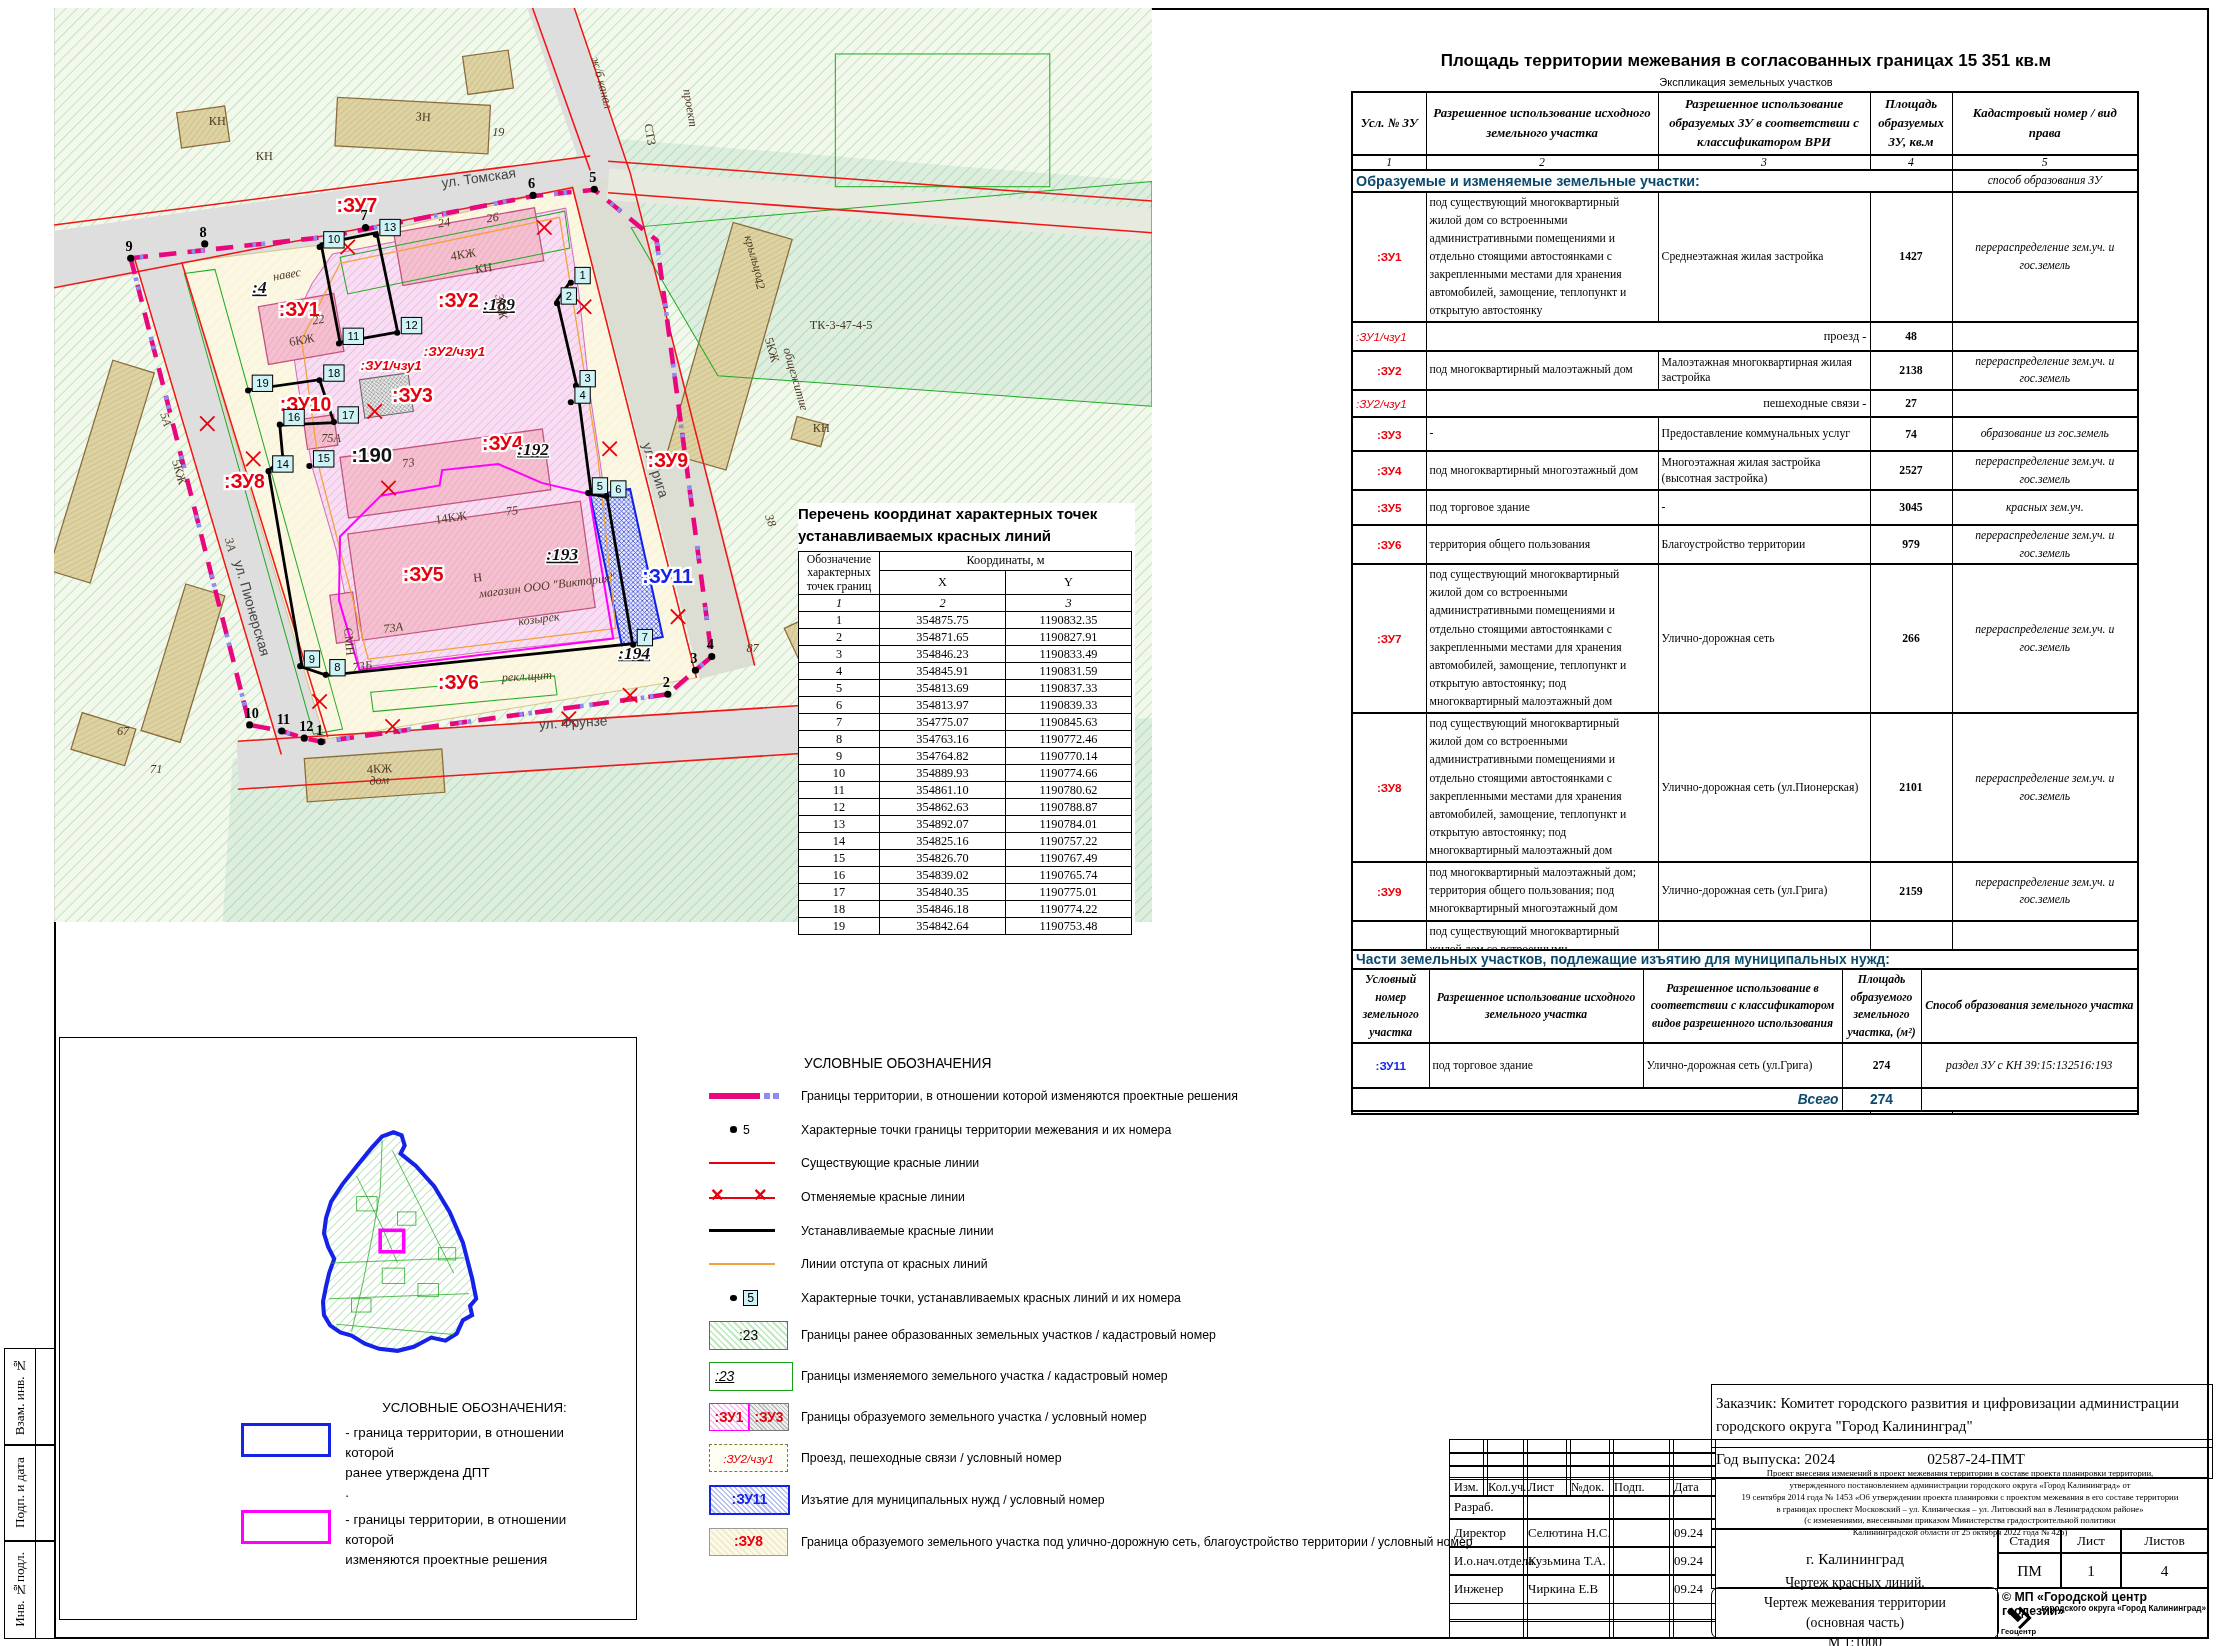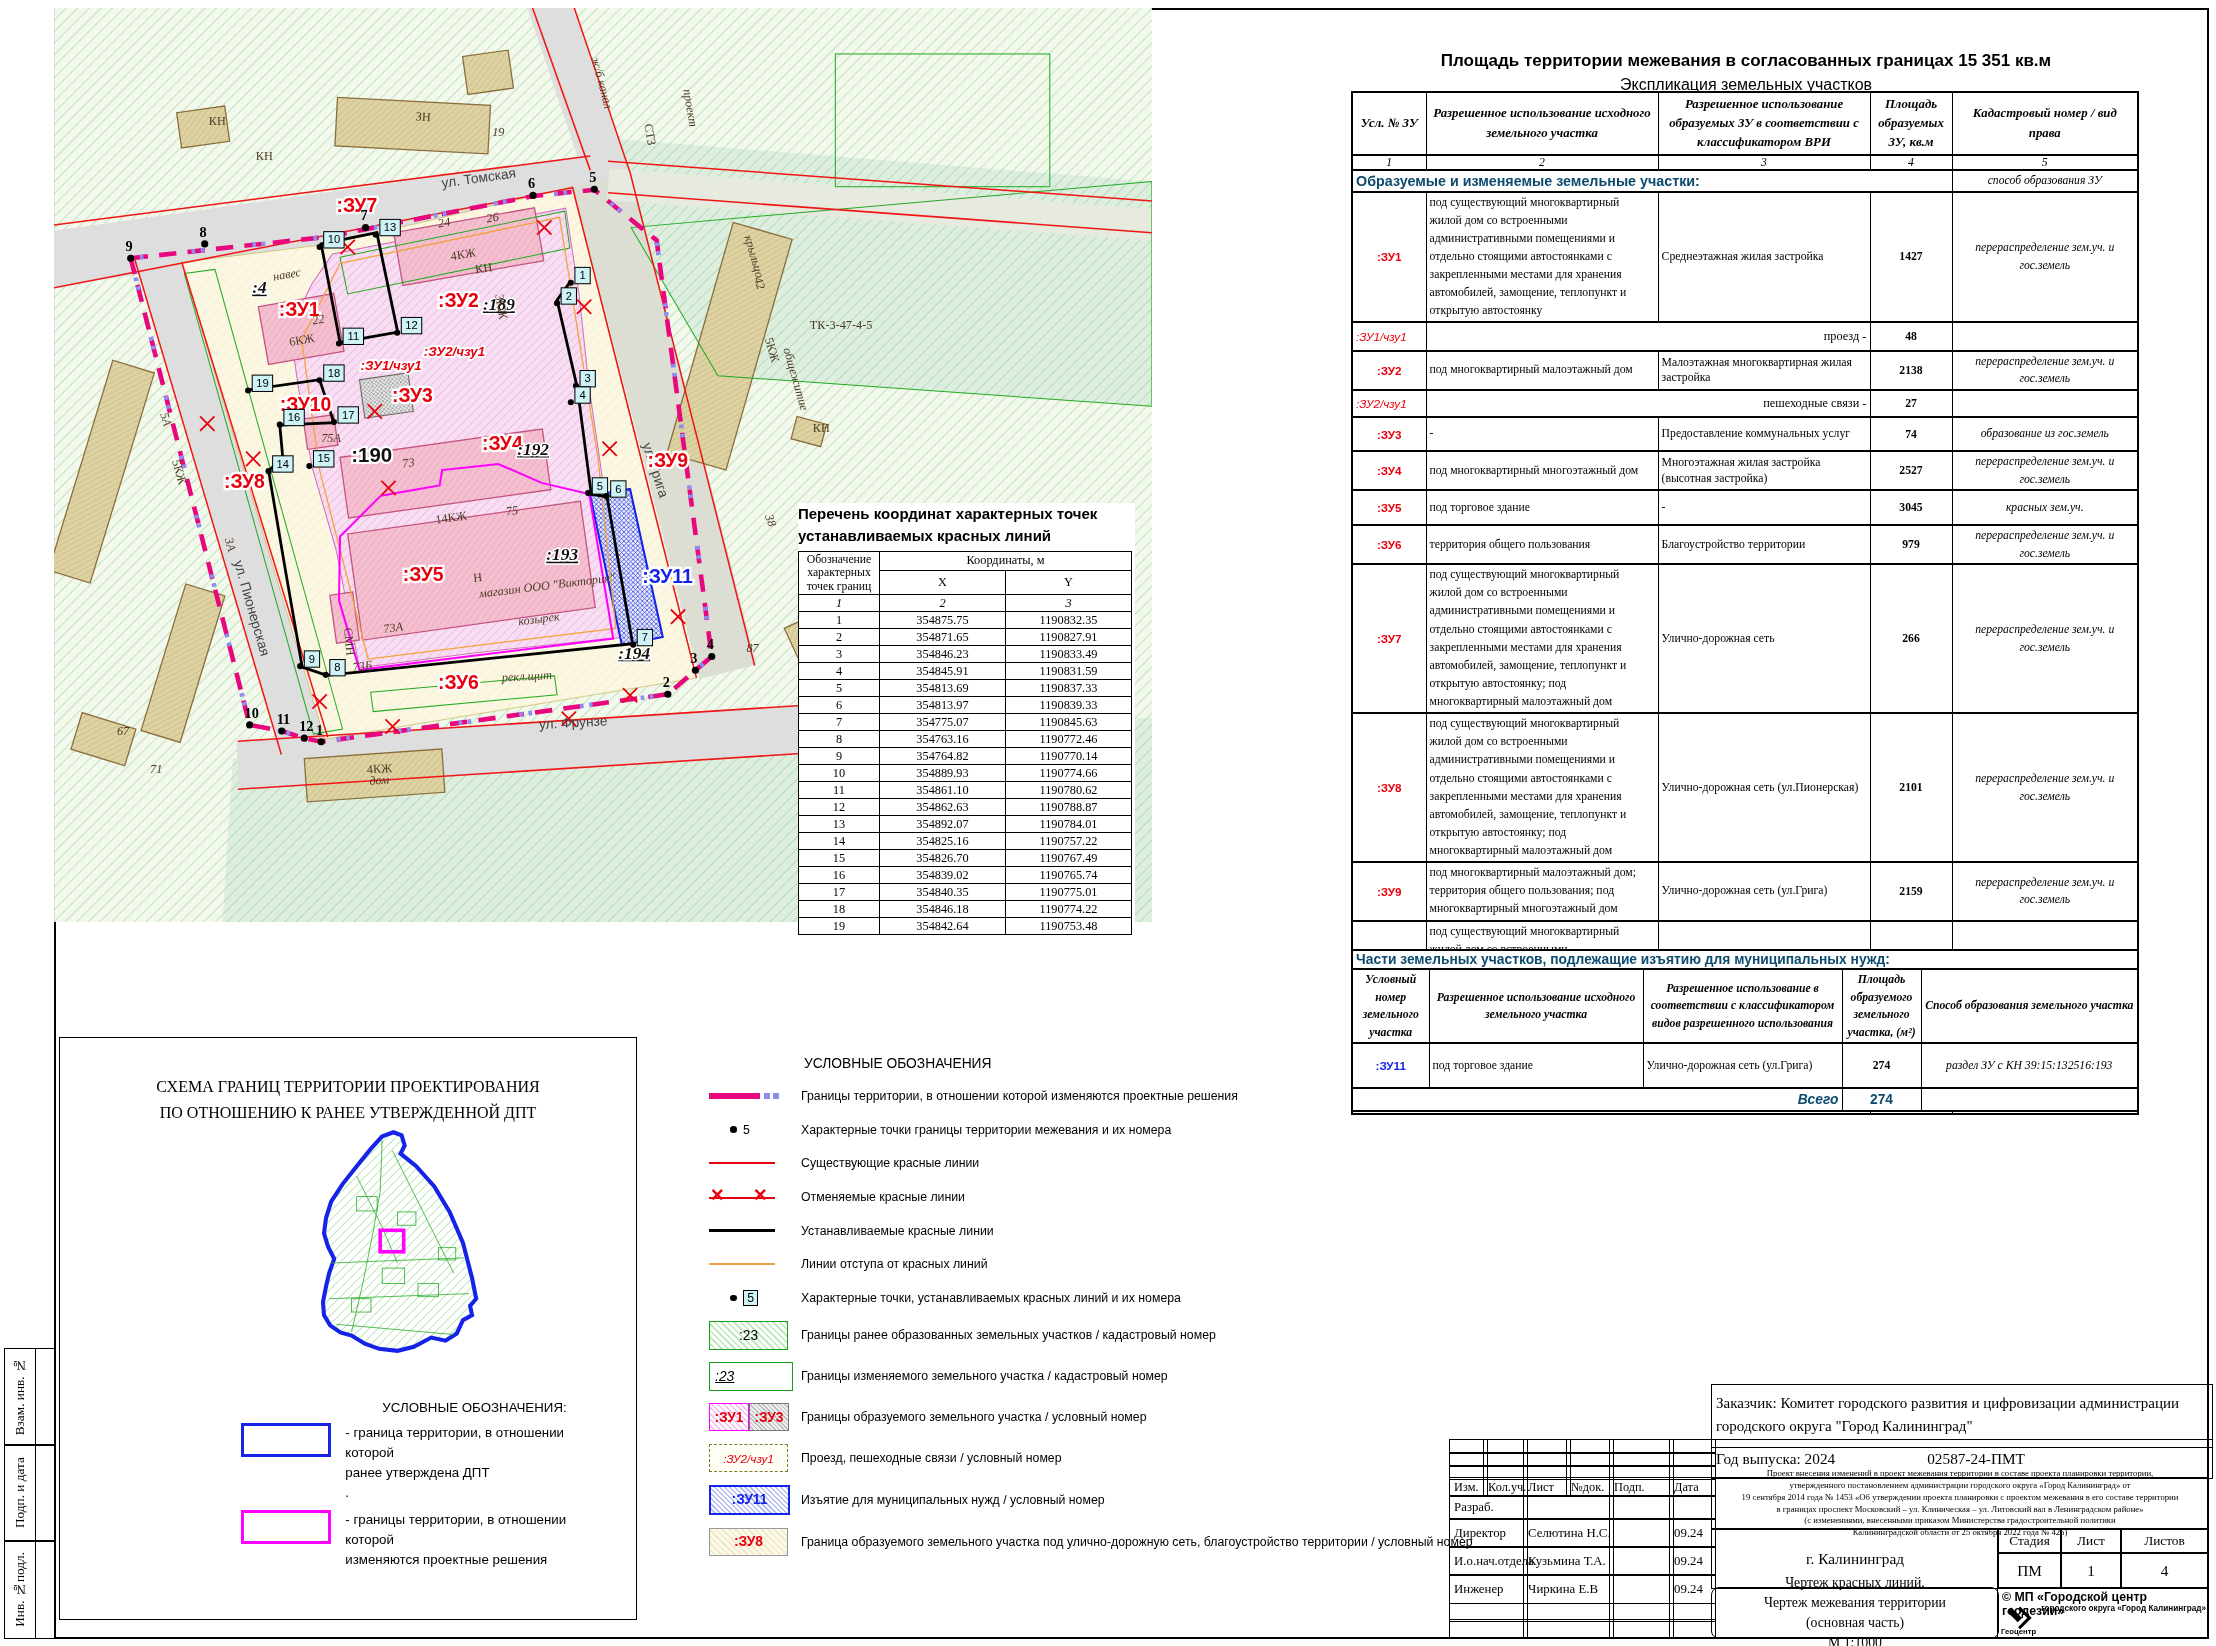--- a/index.html
+++ b/index.html
@@ -19,21 +19,21 @@
   .dtable .nums td{text-align:center;font-style:italic;font-size:11.7px;padding:0;}
   .redb{color:#0c4a6e;font-weight:bold;font-family:"Liberation Sans",sans-serif;}
   .zu-lab{color:#e8000d;font-weight:bold;text-align:center;font-family:"Liberation Sans",sans-serif;font-size:13.3px;}
   .zu-lab.blue{color:#1523e8;}
   .chzu-lab{color:#e8000d;font-style:italic;text-align:left;font-size:12.3px;font-family:"Liberation Sans",sans-serif;}
   .c-use{line-height:1.55;}
   .c-vri{line-height:1.35;}
   .c-area{text-align:center;font-weight:bold;font-size:14.3px;}
   .c-way{text-align:center;font-style:italic;line-height:1.5;}
   .title-main{position:absolute;font-family:"Liberation Sans",sans-serif;font-weight:bold;font-size:17px;text-align:center;}
-  .title-sub{position:absolute;font-family:"Liberation Sans",sans-serif;font-size:16px;text-align:center;}
+  .title-sub{position:absolute;font-family:"Liberation Sans",sans-serif;font-size:11px;text-align:center;}
   
   #coordwrap{position:absolute;left:798px;top:503px;width:337px;background:#fff;}
   #coordwrap .ct-title{font-family:"Liberation Sans",sans-serif;font-weight:bold;font-size:15px;text-align:left;line-height:1.45;}
   #coordtable{margin-top:4.1px;width:333px;}
   #coordtable td{border:1px solid #000;text-align:center;font-size:12.3px;padding:0.5px 2px;}
   
   #legend{position:absolute;left:709px;top:1056px;width:838px;font-family:"Liberation Sans",sans-serif;}
   #legend .lg-title{margin-left:95px;font-size:13.8px;margin-bottom:14.3px;}
   .lg-item{display:flex;align-items:center;margin-bottom:12.3px;min-height:21.4px;}
   .lg-sym{width:92px;flex:0 0 92px;display:flex;align-items:center;justify-content:flex-start;}
@@ -872,24 +872,20 @@
         <div class="lg-item">
           <div class="lg-sym">
             <div class="lg-box box-yellow">:ЗУ8</div>
           </div>
           <div class="lg-txt">Граница образуемого земельного участка под улично-дорожную сеть, благоустройство территории / условный номер</div>
         </div>
       </div>
   </div>
 
   <div id="schema">
-    <div class="sc-title">
-      <span>СХЕМА ГРАНИЦ  ТЕРРИТОРИИ ПРОЕКТИРОВАНИЯ</span><br>
-      <span>ПО ОТНОШЕНИЮ К РАНЕЕ УТВЕРЖДЕННОЙ ДПТ</span>
-    </div>
     <svg style="position:absolute;left:169px;top:92px;width:286px;height:266px" viewBox="0 0 560 520">
       <defs>
         <pattern id="pSch" width="12" height="12" patternUnits="userSpaceOnUse" patternTransform="rotate(45)">
           <rect width="12" height="12" fill="#ffffff"></rect>
             <line x1="0" y1="0" x2="0" y2="12" stroke="#5ec45e" stroke-width="1.6"></line>
         </pattern>
       </defs>
       <polygon points="300,12 322,4 338,10 344,30 336,46 366,70 402,110 432,160 458,220 476,290 484,330 472,344 476,362 458,372 446,398 424,412 396,406 362,424 330,432 294,428 266,418 240,402 218,396 198,382 186,362 184,336 190,306 196,280 206,252 194,228 186,202 190,172 200,140 222,106 252,68 278,36" fill="url(#pSch)" stroke="#1523e8" stroke-width="8"></polygon>
       <g stroke="#2fae2f" stroke-width="1.6" fill="none">
         <path d="M300,20 L296,120 L282,200 L262,300 L240,395"></path>

